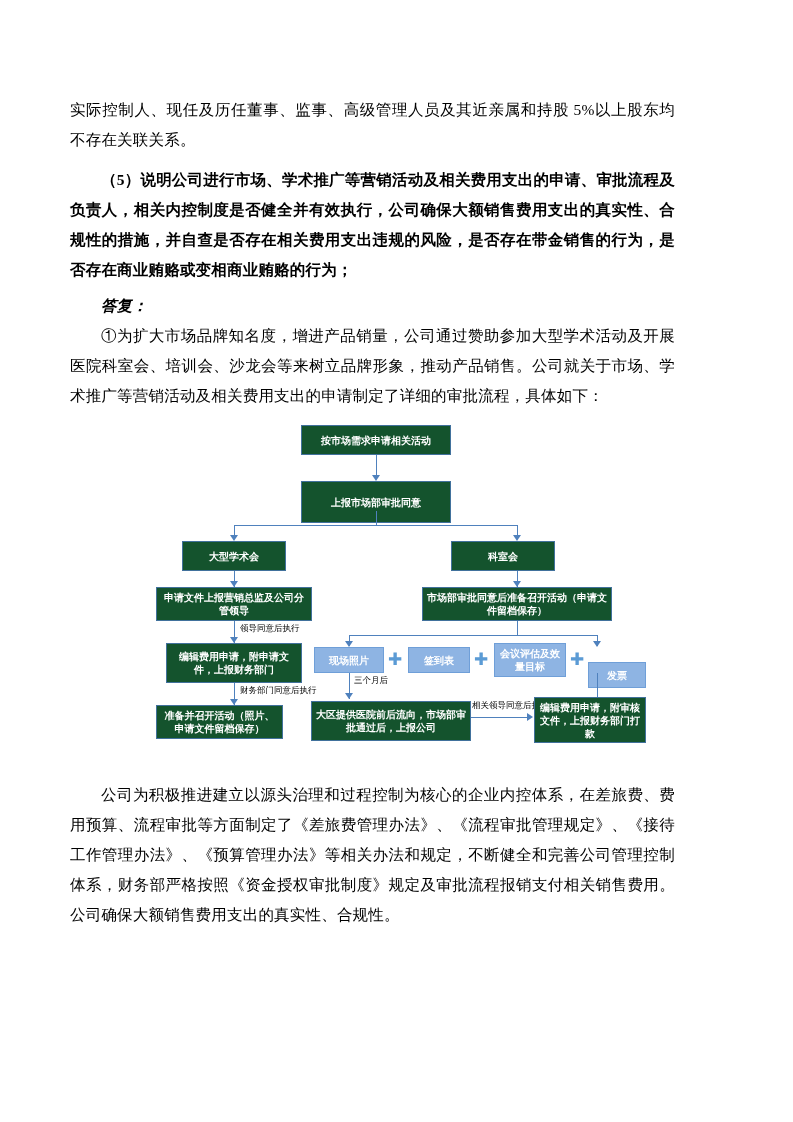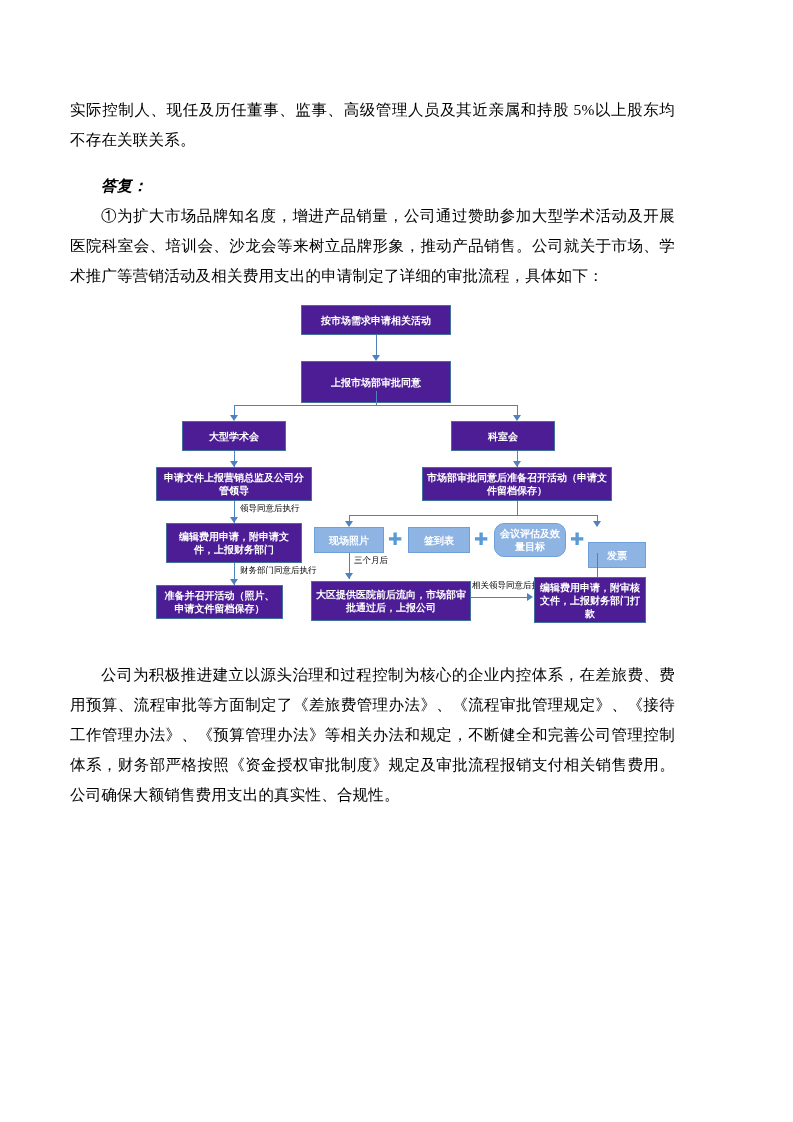--- a/index.html
+++ b/index.html
@@ -49,21 +49,21 @@
   .flow {
     position: relative;
     width: 557px;
     height: 345px;
     margin: 14px auto 0 auto;
     font-family: "Liberation Sans", "DejaVu Sans", sans-serif;
   }
   .node {
     position: absolute;
     box-sizing: border-box;
-    background: #4c1d95;
+    background: #14532d;
     border: 1px solid #41719c;
     color: #ffffff;
     font-size: 10px;
     font-weight: bold;
     line-height: 13px;
     display: flex;
     align-items: center;
     justify-content: center;
     text-align: center;
     padding: 2px 3px;
@@ -110,20 +110,21 @@
 </style>
 </head>
 <body>
 
 <div class="page">
 
   <p class="para">实际控制人、现任及历任董事、监事、高级管理人员及其近亲属和持股 5%以上股东均不存在关联关系。</p>
 
   <div class="gap-md"></div>
 
+  <p class="para indent bold">（5）说明公司进行市场、学术推广等营销活动及相关费用支出的申请、审批流程及负责人，相关内控制度是否健全并有效执行，公司确保大额销售费用支出的真实性、合规性的措施，并自查是否存在相关费用支出违规的风险，是否存在带金销售的行为，是否存在商业贿赂或变相商业贿赂的行为；</p>
 
   <div class="gap-sm"></div>
 
   <p class="answer-label">答复：</p>
 
   <p class="para indent">①为扩大市场品牌知名度，增进产品销量，公司通过赞助参加大型学术活动及开展医院科室会、培训会、沙龙会等来树立品牌形象，推动产品销售。公司就关于市场、学术推广等营销活动及相关费用支出的申请制定了详细的审批流程，具体如下：</p>
 
   <div class="flow">
 
     <div class="node" style="left:207px; top:0px; width:150px; height:30px;">
@@ -194,21 +195,21 @@
       <span>✚</span>
     </div>
 
     <div class="node light" style="left:314px; top:222px; width:62px; height:26px;">
       <span>签到表</span>
     </div>
     <div class="plus" style="left:380px; top:226px;">
       <span>✚</span>
     </div>
 
-    <div class="node light" style="left:400px; top:218px; width:72px; height:34px;border-radius:10px;">
+    <div class="node light" style="left:400px; top:218px; width:72px; height:34px;">
       <span>会议评估及效量目标</span>
     </div>
     <div class="plus" style="left:476px; top:226px;">
       <span>✚</span>
     </div>
 
     <div class="node light" style="left:494px; top:237px; width:58px; height:26px;">
       <span>发票</span>
     </div>
 

